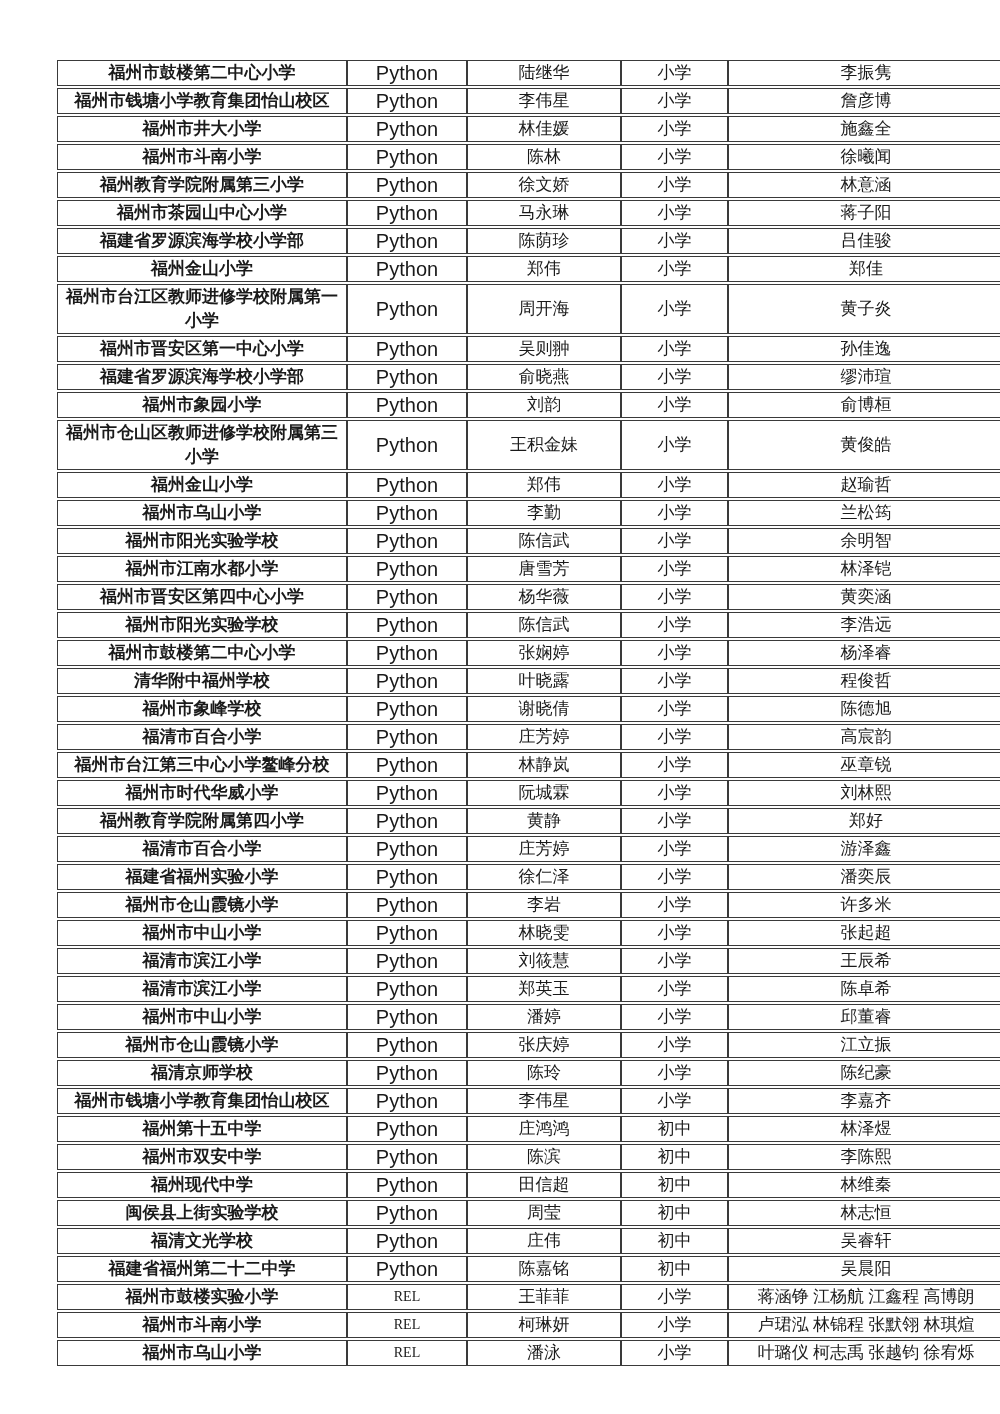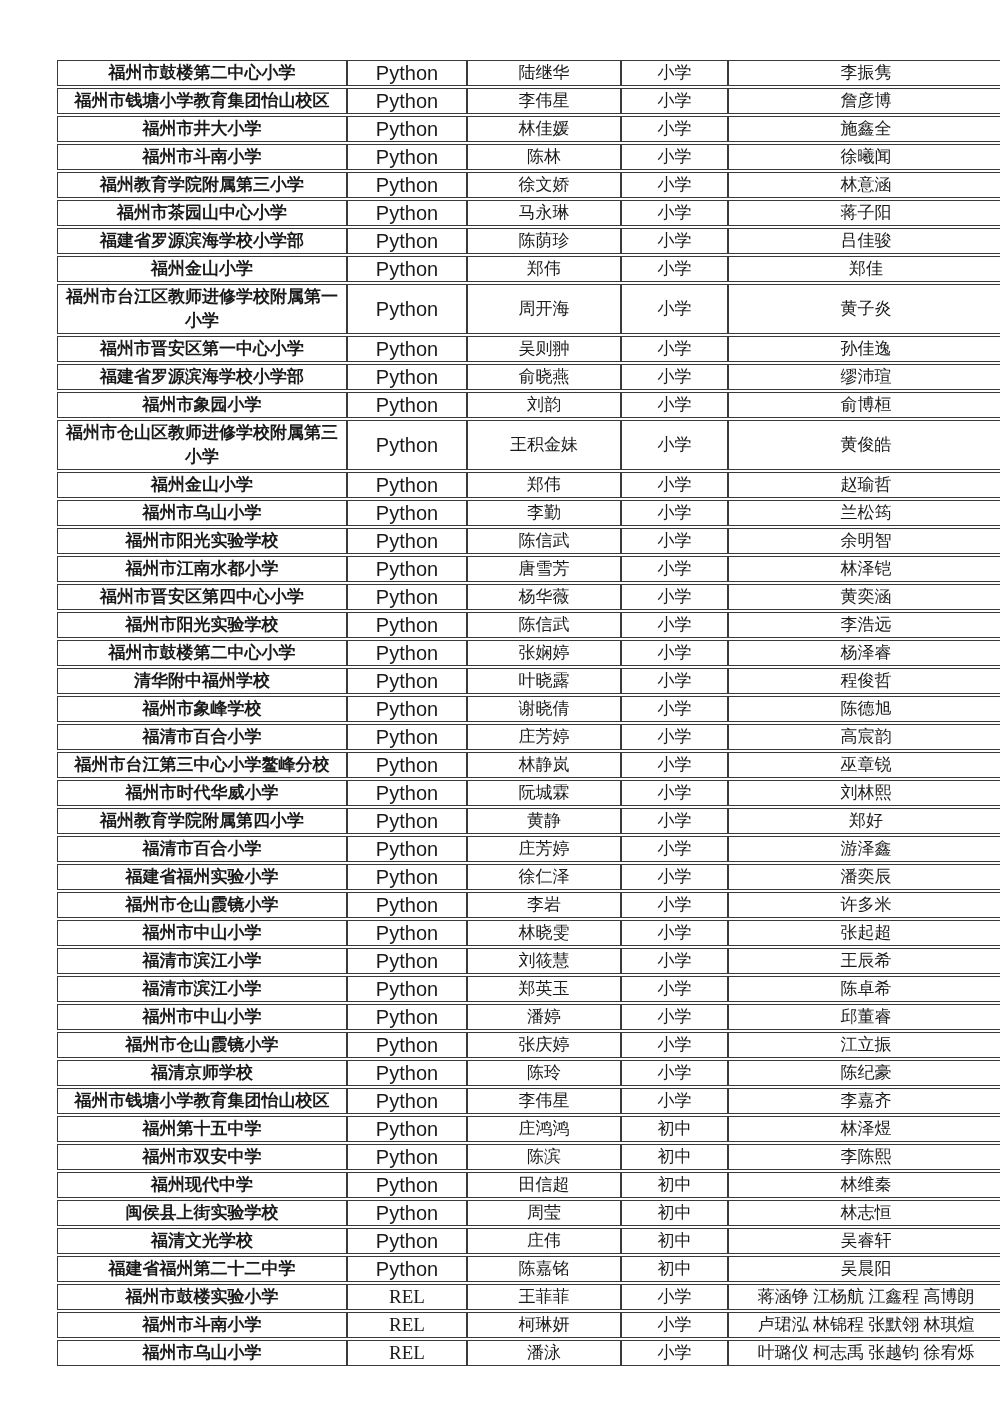--- a/index.html
+++ b/index.html
@@ -40,21 +40,21 @@
   td.col-language { width: 108px; }
   td.col-teacher  { width: 142px; }
   td.col-level    { width: 95px; margin-left: 40px;  }
   td.col-students { width: 264px; }
   td.lang-sans {
     font-family: "Liberation Sans", "DejaVu Sans", sans-serif;
     font-size: 20px;
   }
   td.lang-serif {
     font-family: "Liberation Serif", "DejaVu Serif", serif;
-    font-size: 19px;
+    font-size: 14px;
   }
 </style>
 </head>
 <body>
 
 <div class="page">
   <table class="results">
     <tbody>
         <tr>
           <td class="col-school">福州市鼓楼第二中心小学</td>

